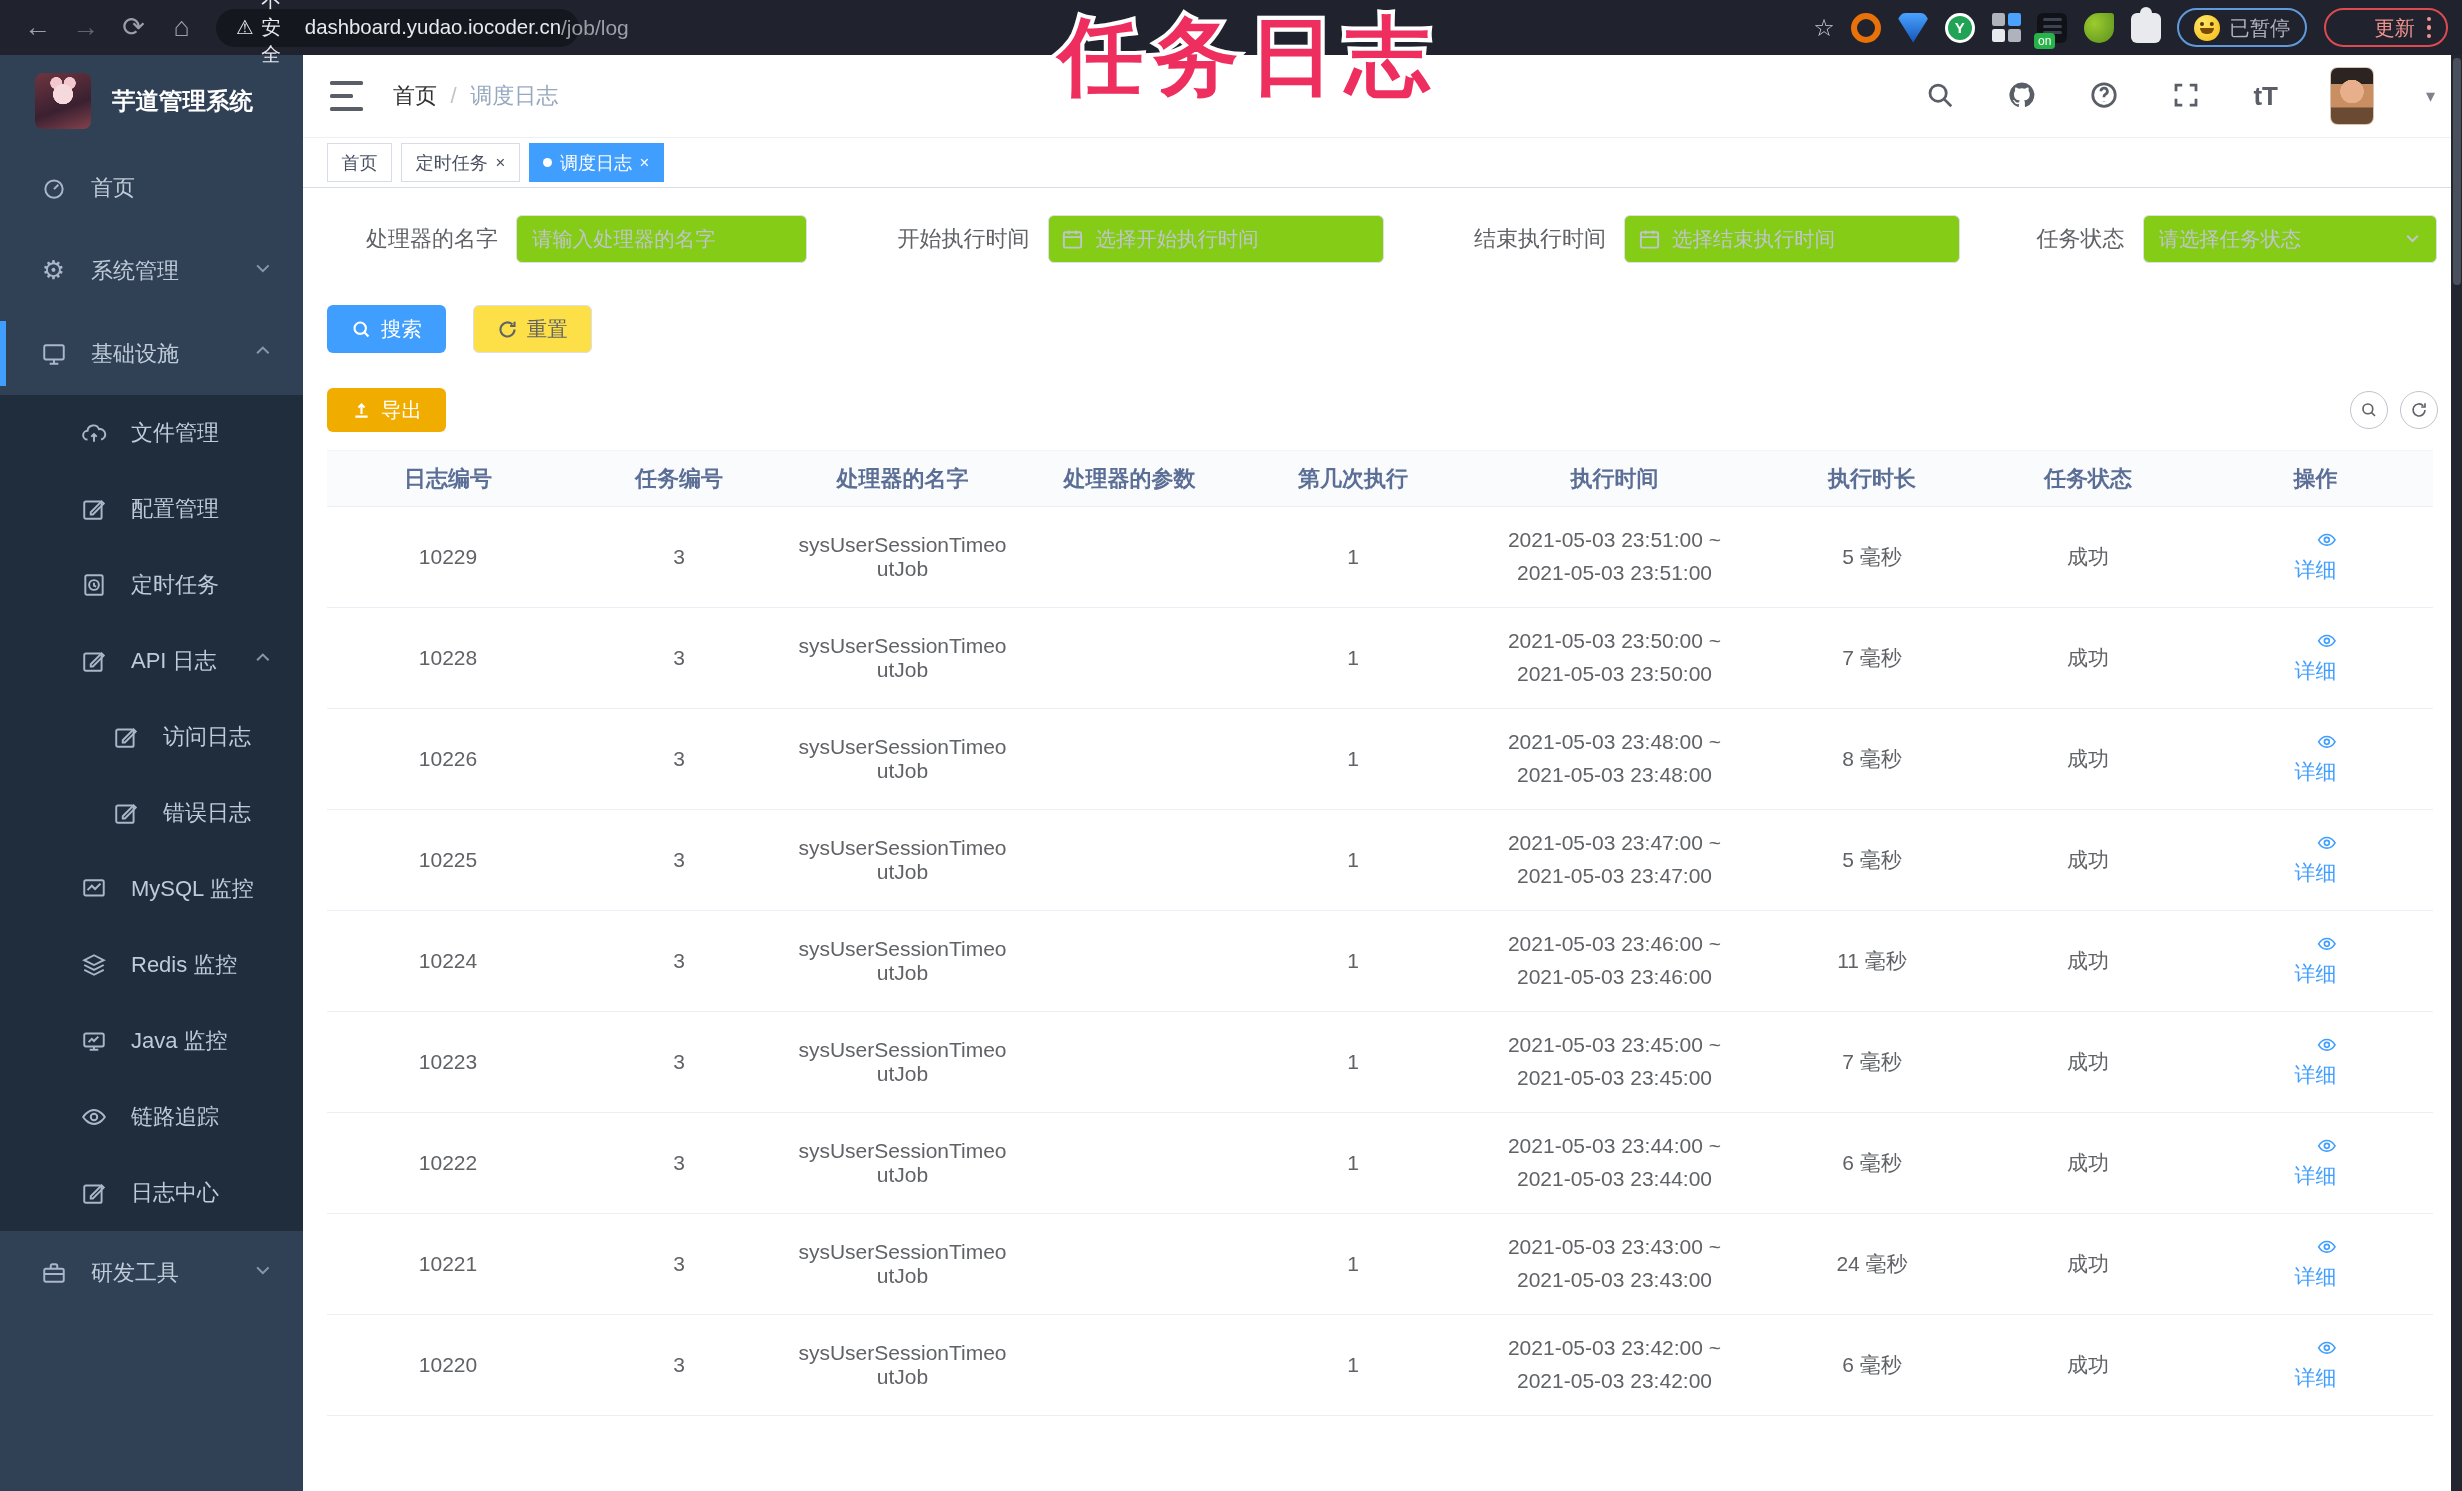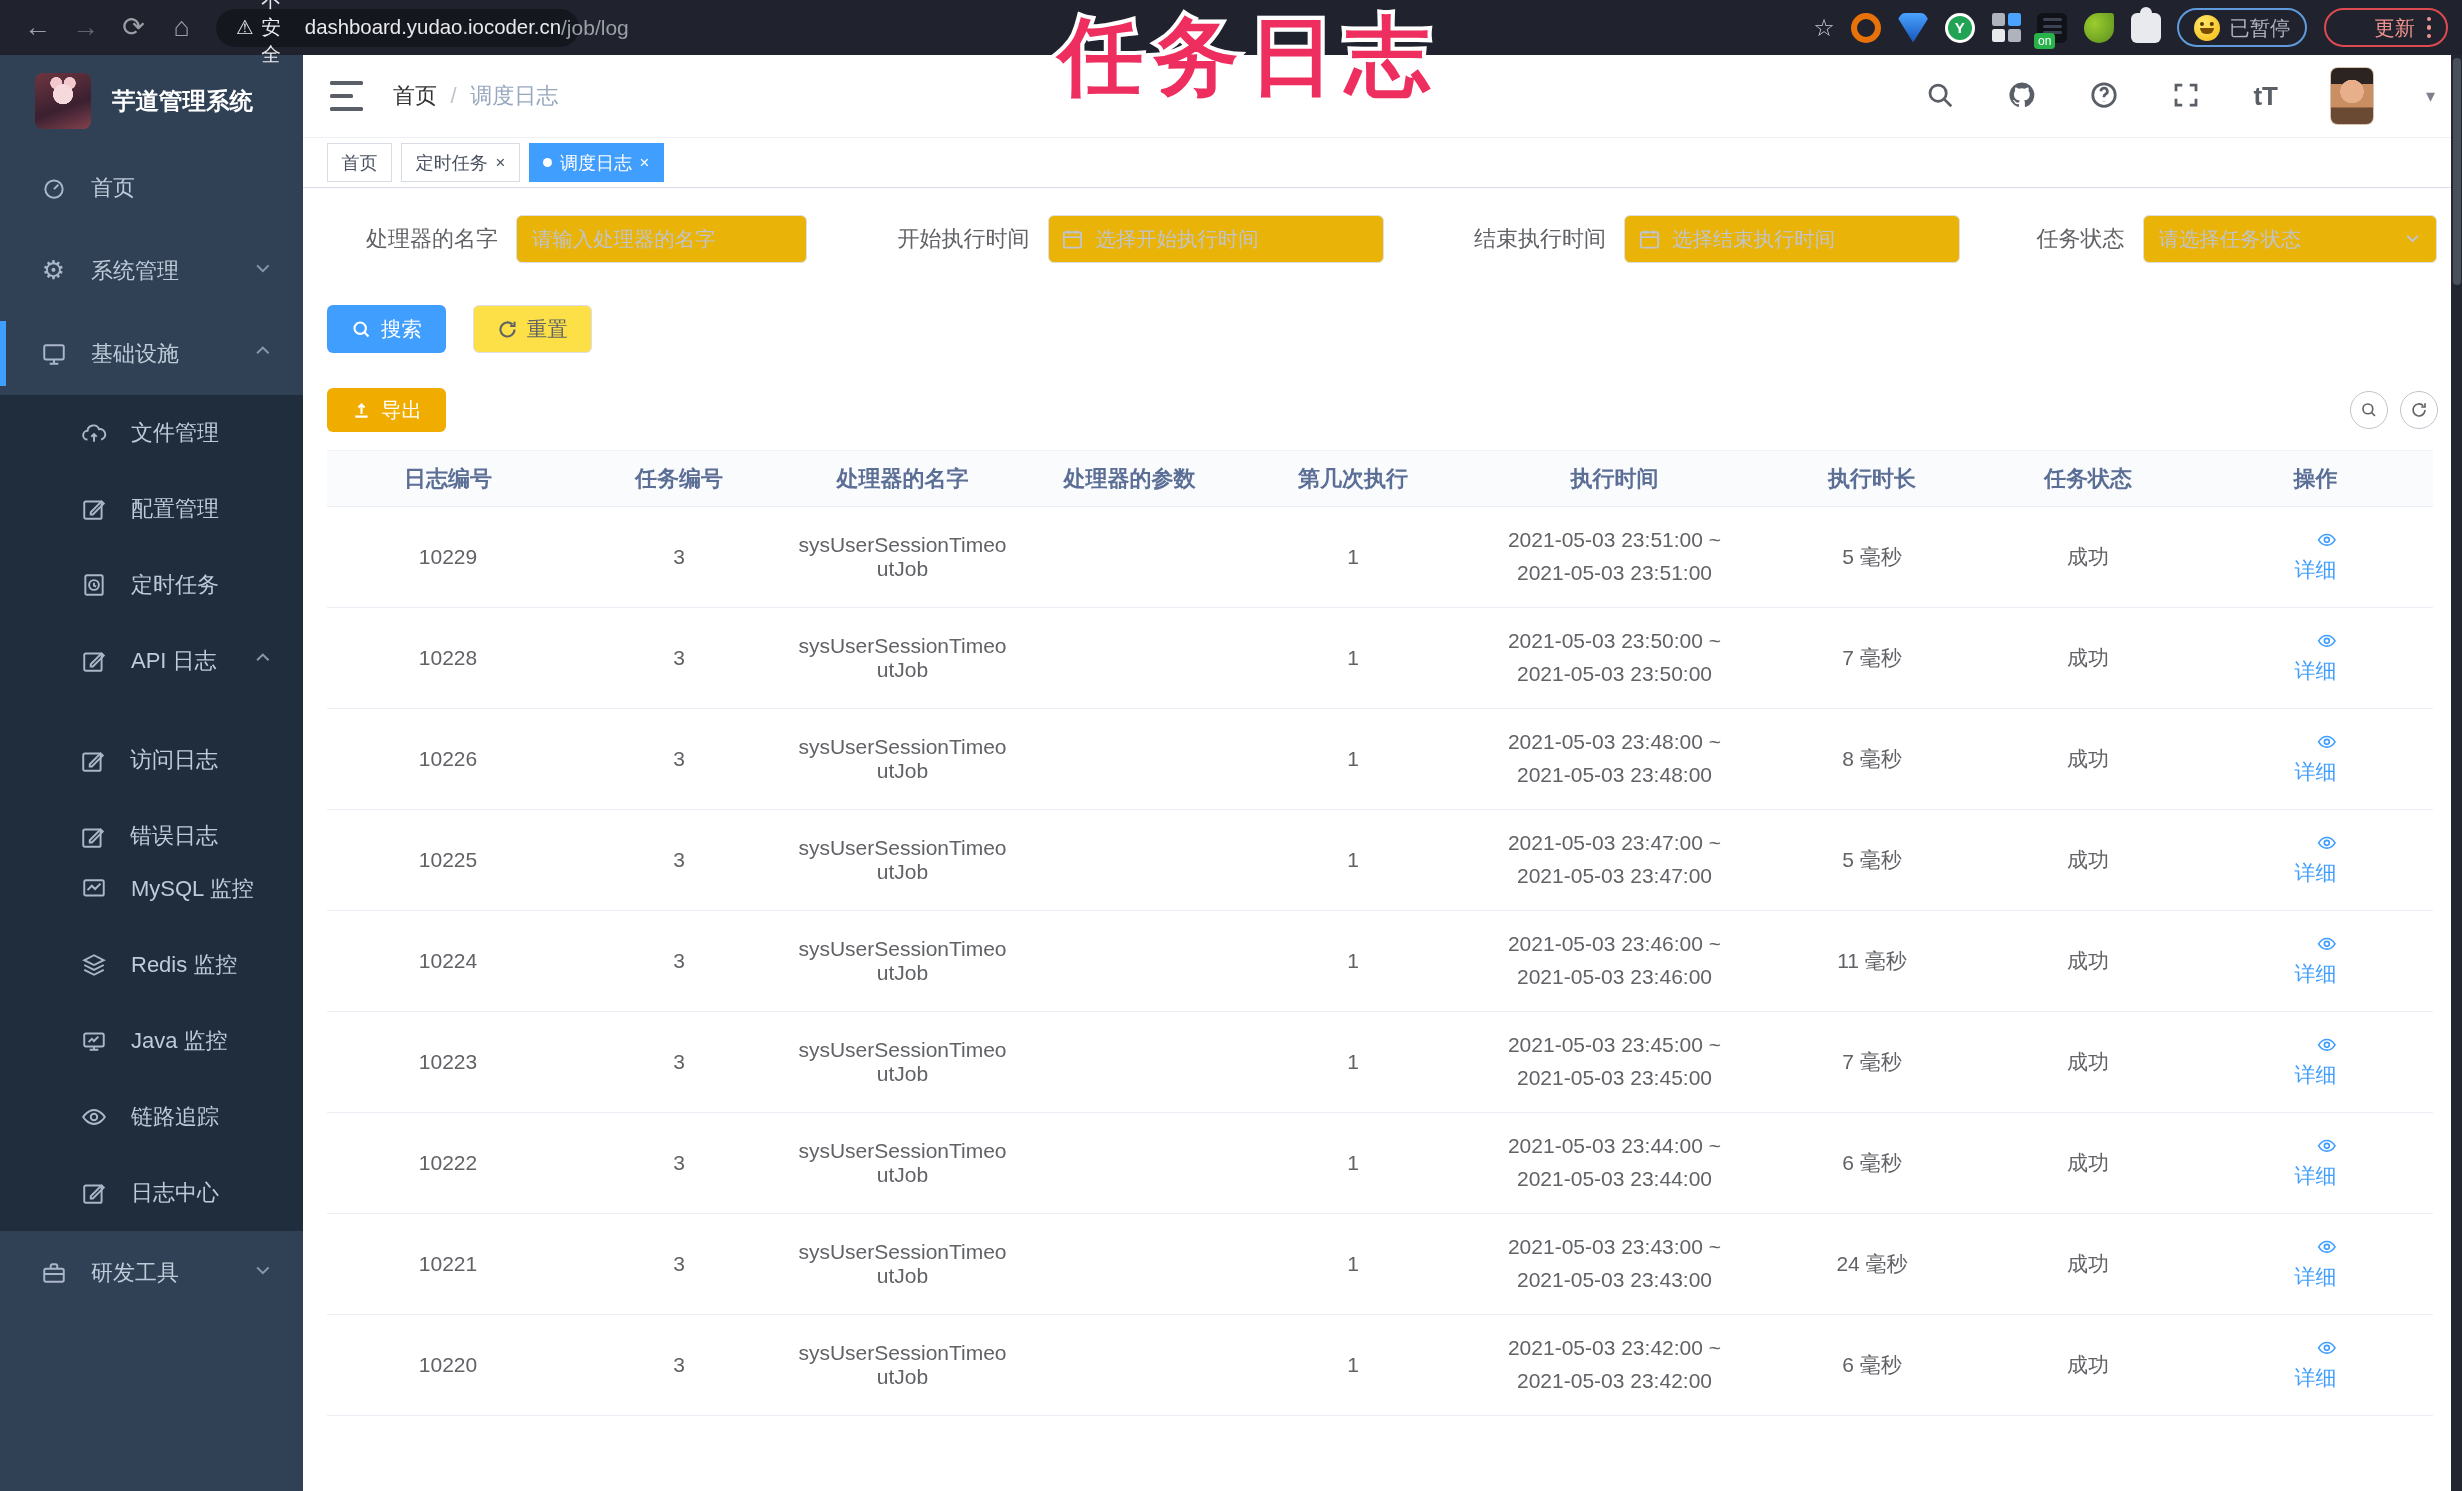--- a/index.html
+++ b/index.html
@@ -60,21 +60,21 @@
       linear-gradient(160deg,#6d3540,#3a2030 60%,#83424e); }
   .logo-title { color:#fff; font-size:23.5px; font-weight:bold; margin-left:21px; }
   .menu-item { height:83px; display:flex; align-items:center; padding:0 30px 0 39px; font-size:22px; position:relative; cursor:pointer; }
   .menu-item .mi-ico { width:29px; height:29px; margin-right:23px; flex:0 0 auto; color:#aab7c9; display:flex; align-items:center; justify-content:center; font-size:26px; }
   .menu-item .mi-ico svg { width:26px; height:26px; stroke:#aab7c9; fill:none; stroke-width:1.8; }
   .menu-item .chev { margin-left:auto; color:#8a97a8; }
   .menu-item .chev svg { width:19.7px; height:19.7px; stroke:#8a97a8; fill:none; stroke-width:2.4; }
   .menu-item.active-parent::before { content:""; position:absolute; left:0; top:9px; bottom:9px; width:6px; background:#409eff; }
   .submenu { background:#1f2d3d; }
   .submenu .menu-item { height:76px; padding-left:79px; }
-  .submenu .menu-item.lv2 { padding-left:78px;align-items:flex-end; }
+  .submenu .menu-item.lv2 { padding-left:111px; }
 
   
   .hdr { height:82px; display:flex; align-items:center; padding:0 27px; background:#fff; }
   .hamburger { width:33px; height:30px; display:flex; flex-direction:column; justify-content:space-between; cursor:pointer; margin-right:30px; }
   .hamburger i { height:3.8px; background:#5a5e66; border-radius:1.5px; }
   .hamburger i:nth-child(2){ width:70%; }
   .crumb { font-size:22px; color:#303133; display:flex; gap:13.6px; align-items:center; }
   .crumb .sep { color:#c0c4cc; }
   .crumb .cur { color:#97a8be; }
   .hdr-tools { margin-left:auto; display:flex; align-items:center; gap:52px; }
@@ -92,21 +92,21 @@
   .tag .x { font-size:16.7px; color:inherit; }
   .tag.active { background:#409eff; border-color:#409eff; color:#fff; }
   .tag .dot { width:9px; height:9px; border-radius:50%; background:#fff; display:inline-block; }
 
   
   .content { flex:1; padding:27px 24px 0 24px; background:#fff; min-width:0; }
   .filters { display:flex; justify-content:space-between; align-items:center; padding-right:1.5px; }
   .fgroup { display:flex; align-items:center; }
   .flabel { font-size:22px; color:#606266; font-weight:500; text-align:right; padding-right:18px; white-space:nowrap; }
   .w-label1 { width:189px; } .w-label2 { width:182px; } .w-label3 { width:182px; } .w-label4 { width:124px; }
-  .finput { height:48px; border:0.8px solid #dcdfe6; border-radius:6px; font-size:20.4px; color:#606266; padding:0 15px; outline:none; background:#eab308; }
+  .finput { height:48px; border:0.8px solid #dcdfe6; border-radius:6px; font-size:20.4px; color:#606266; padding:0 15px; outline:none; background:#84cc16; }
   .finput::placeholder { color:#c0c4cc; }
   .w-input1 { width:291px; } .w-input2 { width:336px; } .w-input3 { width:336px; } .w-input4 { width:294px; }
   .with-ico { position:relative; }
   .with-ico .lead-ico { position:absolute; left:13.6px; top:50%; transform:translateY(-50%); }
   .with-ico .lead-ico svg { width:23px; height:23px; stroke:#c0c4cc; fill:none; stroke-width:2; display:block; }
   .with-ico input { padding-left:47px; }
   .sel-wrap { position:relative; }
   .sel-wrap .tail-ico { position:absolute; right:13.6px; top:50%; transform:translateY(-50%); }
   .sel-wrap .tail-ico svg { width:21px; height:21px; stroke:#c0c4cc; fill:none; stroke-width:2.4; }
 

